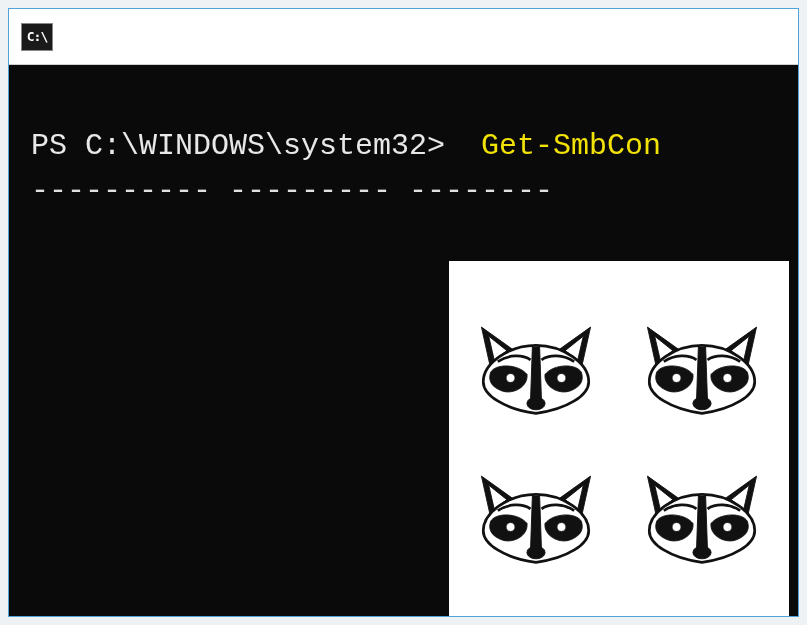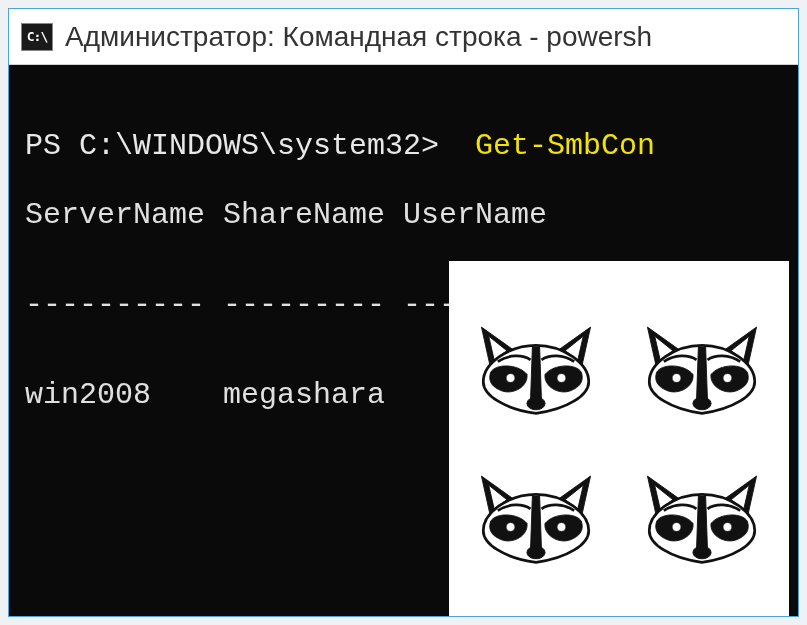--- a/index.html
+++ b/index.html
@@ -51,21 +51,21 @@
       white-space: nowrap;
       overflow: hidden;
     }
     .terminal {
       flex: 1;
       background: #0a0a0a;
       color: #e0e0e0;
       font-family: "Consolas", "Courier New", monospace;
       font-size: 30px;
       line-height: 1.5;
-      padding: 14px 16px;
+      padding: 14px 22px;
       position: relative;
       white-space: pre;
       overflow: hidden;
     }
     .prompt { color: #e8e8e8; }
     .cmd { color: #f2e205; }
     .headers { margin-top: 24px; }
     .dashes { }
     .data-row { }
     .col1 { display: inline-block; width: 11ch; }
@@ -94,27 +94,24 @@
     .raccoon.flip svg {
       transform: scaleX(-1);
     }
   </style>
 </head>
 <body>
 
 <div class="window">
   <div class="titlebar">
     <div class="titlebar-icon">C:\</div>
-    <div class="title-text">Администратор: Командная строка - powersh</div>
   </div>
   <div class="terminal">
 <span class="prompt">PS C:\WINDOWS\system32&gt;</span>  <span class="cmd">Get-SmbCon</span>
-<div class="headers"><span class="col1">ServerName</span><span class="col2">ShareName</span><span class="col3">UserName</span></div>
 <div class="dashes"><span class="col1">----------</span><span class="col2">---------</span><span class="col3">--------</span></div>
-<div class="data-row"><span class="col1">win2008</span><span class="col2">megashara</span><span class="col3"></span></div>
 
 
 
     <div class="overlay">
       <div class="raccoon">
 <svg viewBox="0 0 160 110" xmlns="http://www.w3.org/2000/svg">
   <g fill="#111" stroke="#111">
 
     <path d="M20,10 L55,35 L30,55 Z" fill="#111"></path>
     <path d="M28,20 L48,36 L34,46 Z" fill="#fff"></path>

